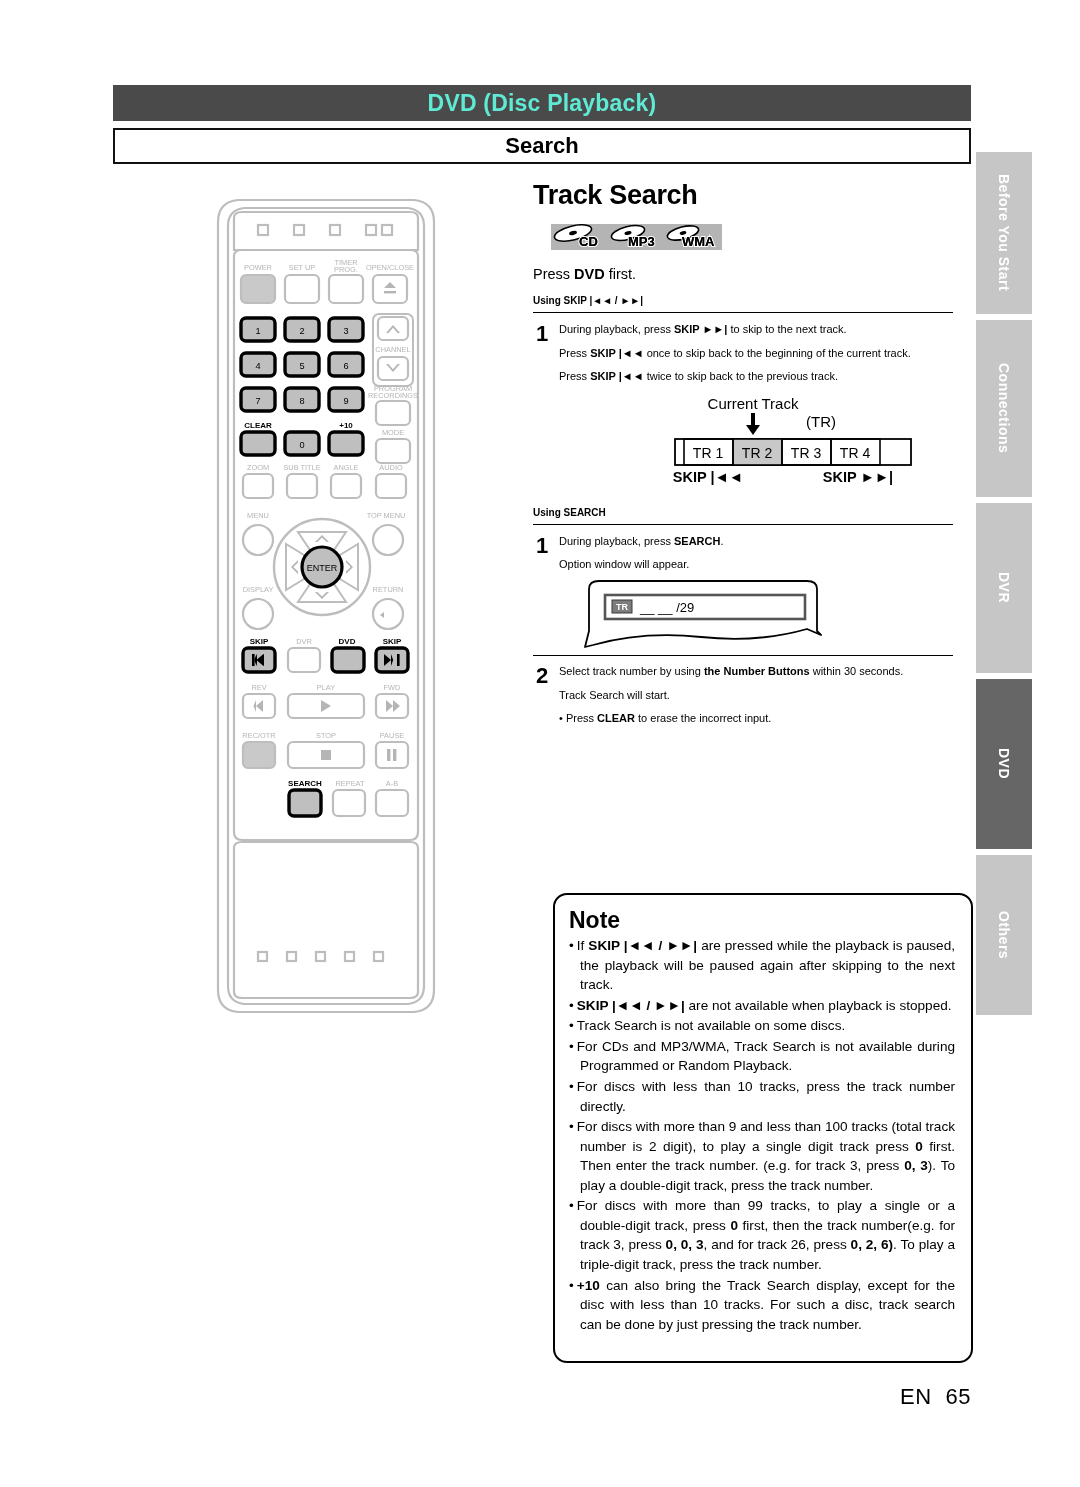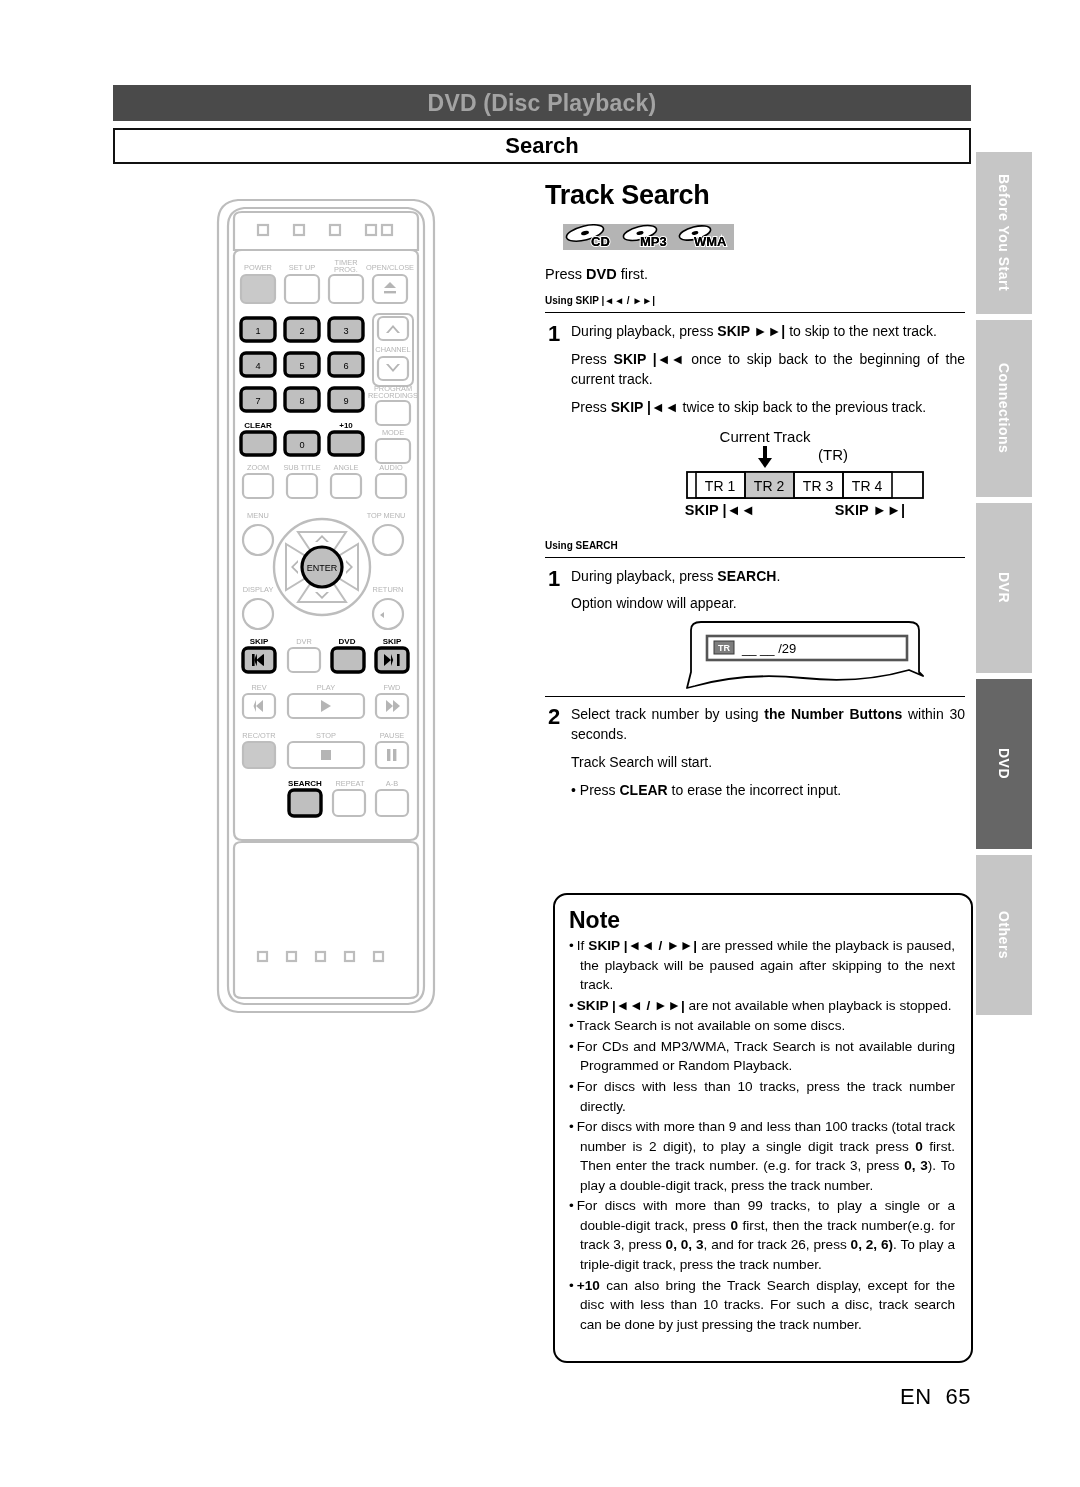--- a/index.html
+++ b/index.html
@@ -8,21 +8,21 @@
     background: #ffffff;
     font-family: "Liberation Sans", sans-serif;
     color: #000;
     overflow: hidden;
   }
   .page { position: relative; width: 1080px; height: 1487px; }
 
   
   .header-bar {
     position: absolute; left: 113px; top: 85px; width: 858px; height: 36px;
-    background: #4a4a4a; color: #a3a3a3;
+    background: #4a4a4a; color: #5eead4;
     display: flex; align-items: center; justify-content: center;
   }
   .header-bar .title {
     font-size: 23px; font-weight: bold; letter-spacing: .2px;
   }
   .section-bar {
     position: absolute; left: 113px; top: 128px; width: 858px; height: 36px;
     border: 2px solid #111; background: #fff;
     display: flex; align-items: center; justify-content: center;
   }
@@ -47,21 +47,21 @@
   .t1 { height: 177px; }
   .t2 { height: 170px; }
   .t3 { height: 170px; }
   .t4 { height: 160px; }
 
   
   .remote-wrap { position: absolute; left: 210px; top: 192px; width: 232px; height: 828px; }
   .remote-wrap svg { display: block; }
 
   
-  .content { position: absolute; left: 545px; top: 180px; width: 420px; }
+  .content { position: absolute; left: 533px; top: 180px; width: 420px; }
   h2.track-search {
     font-size: 27px; font-weight: bold; letter-spacing: -.3px; margin-bottom: 13px;
   }
   .disc-icons { display: flex; margin-bottom: 16px; padding-left: 18px; }
   .disc-icon {
     width: 57px; height: 26px; background: #b4b4b4;
     position: relative; overflow: hidden;
   }
   .disc-icon svg { position: absolute; left: 0; top: 0; }
   .press-dvd { font-size: 14.5px; margin-bottom: 13px; }
@@ -70,31 +70,31 @@
     font-size: 10px; font-weight: bold; margin-bottom: 6px;
   }
   .rule { border-top: 1.6px solid #000; margin-bottom: 9px; }
   .rule-thin { border-top: 1.2px solid #000; }
 
   .step { display: flex; margin-bottom: 4px; }
   .step .num {
     width: 26px; flex: 0 0 26px; font-size: 22px; font-weight: bold;
     line-height: 1.1; text-align: left; padding-left: 3px;
   }
-  .step .body { flex: 1 1 auto; font-size: 14px; line-height: 1.42; }
+  .step .body { flex: 1 1 auto; font-size: 11px; line-height: 1.42; }
   .step .body p { margin-bottom: 8px; }
   .step .body p:last-child { margin-bottom: 0; }
   .step .body b { font-weight: bold; }
   .justify { text-align: justify; }
 
   
   .track-diagram { margin: 10px 0 6px 0; display: flex; justify-content: flex-end; }
 
   
-  .option-window { margin: 6px 0 4px 0; display: flex; justify-content: flex-end; }
+  .option-window { margin: 6px 0 4px 0; display: flex; justify-content: flex-start; }
 
   
   .note-box {
     position: absolute; left: 553px; top: 893px; width: 420px; height: 470px;
     border: 2px solid #000000; border-radius: 14px; padding: 12px 16px 10px 14px;
   }
   .note-title { font-size: 23px; font-weight: bold; margin-bottom: 2px; }
   .note-list { list-style: none; }
   .note-list li {
     font-size: 13.6px; line-height: 1.44; margin-bottom: 1px;

